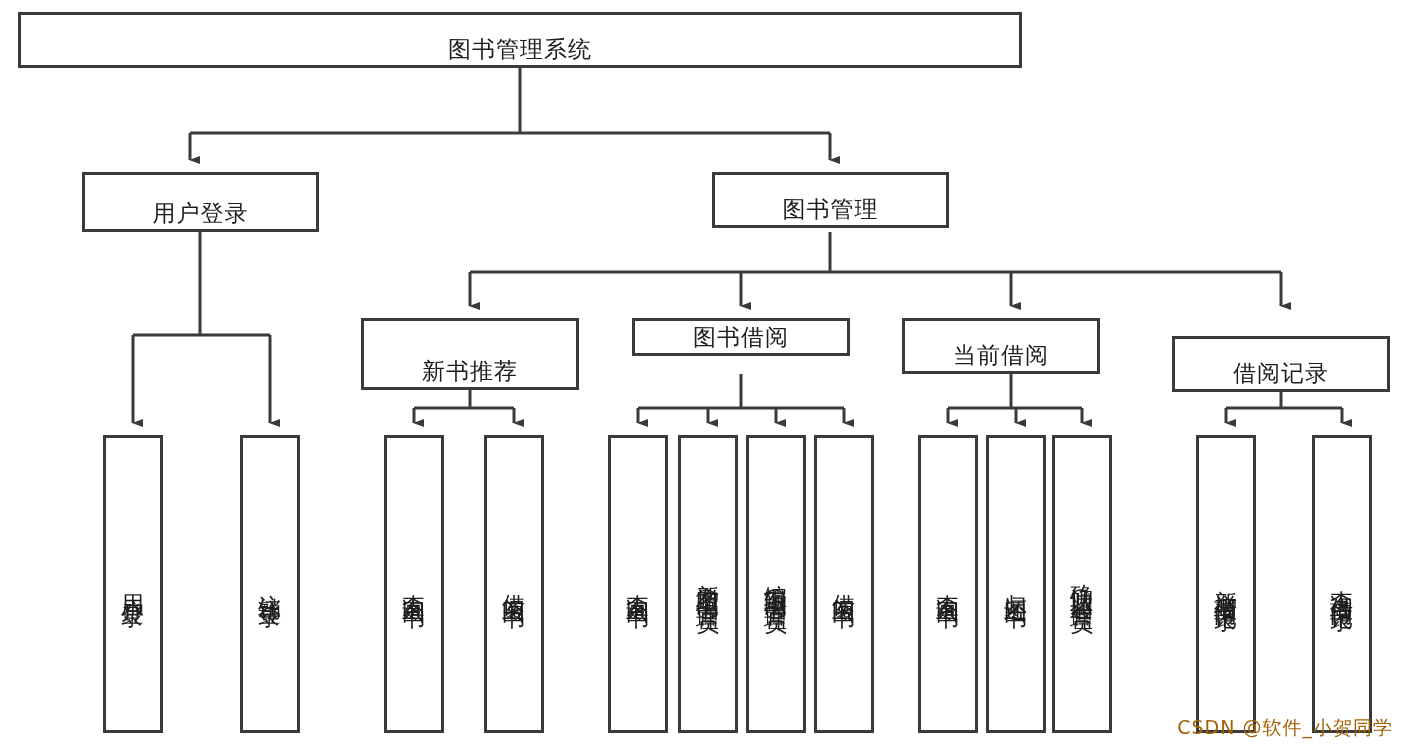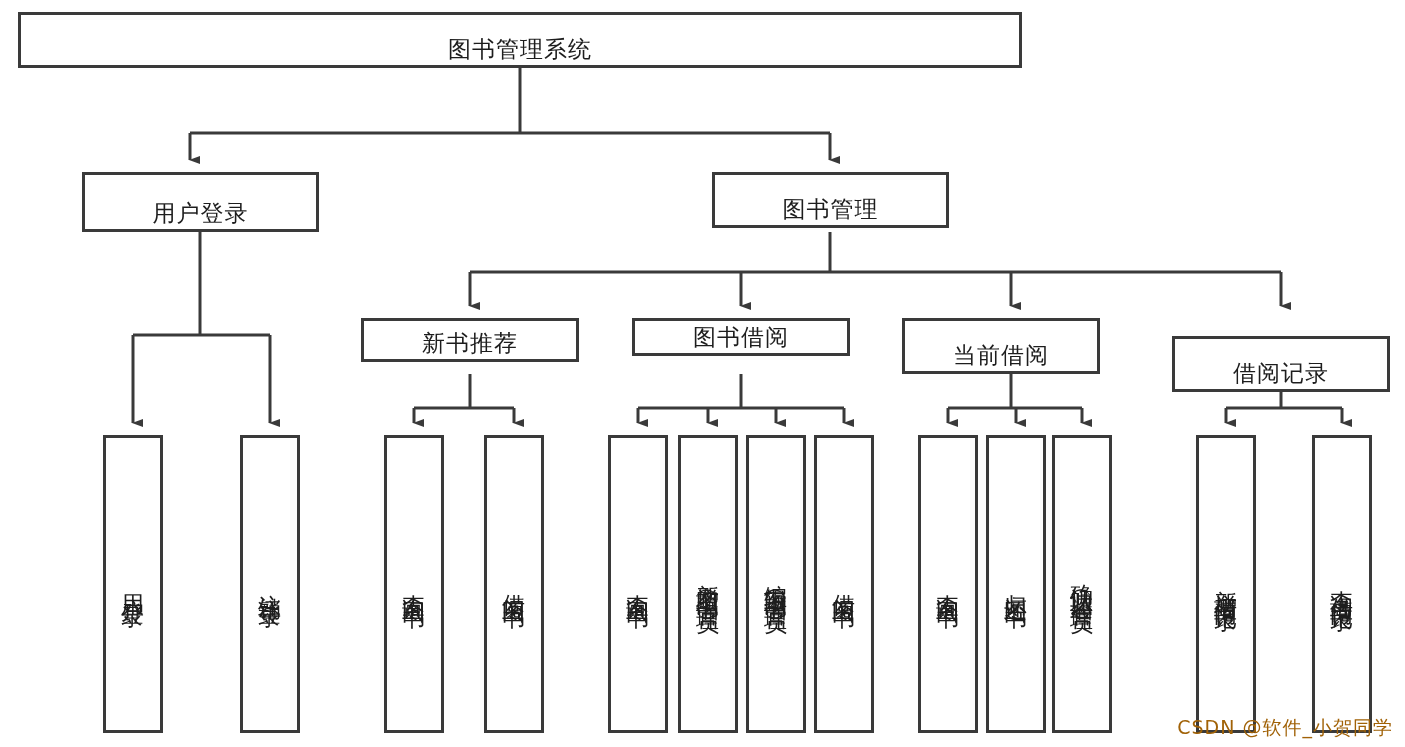--- a/index.html
+++ b/index.html
@@ -124,21 +124,21 @@
     <span class="node-label">图书管理系统</span>
   </div>
 
   <div class="node-box horizontal" style="left:82px; top:172px; width:237px; height:60px;">
     <span class="node-label">用户登录</span>
   </div>
   <div class="node-box horizontal" style="left:712px; top:172px; width:237px; height:56px;">
     <span class="node-label">图书管理</span>
   </div>
 
-  <div class="node-box horizontal" style="left:361px; top:318px; width:218px; height:44px;">
+  <div class="node-box horizontal" style="left:361px; top:318px; width:218px; height:72px;">
     <span class="node-label">新书推荐</span>
   </div>
   <div class="node-box horizontal" style="left:632px; top:318px; width:218px; height:38px;">
     <span class="node-label">图书借阅</span>
   </div>
   <div class="node-box horizontal" style="left:902px; top:318px; width:198px; height:56px;">
     <span class="node-label">当前借阅</span>
   </div>
   <div class="node-box horizontal" style="left:1172px; top:336px; width:218px; height:56px;">
     <span class="node-label">借阅记录</span>

